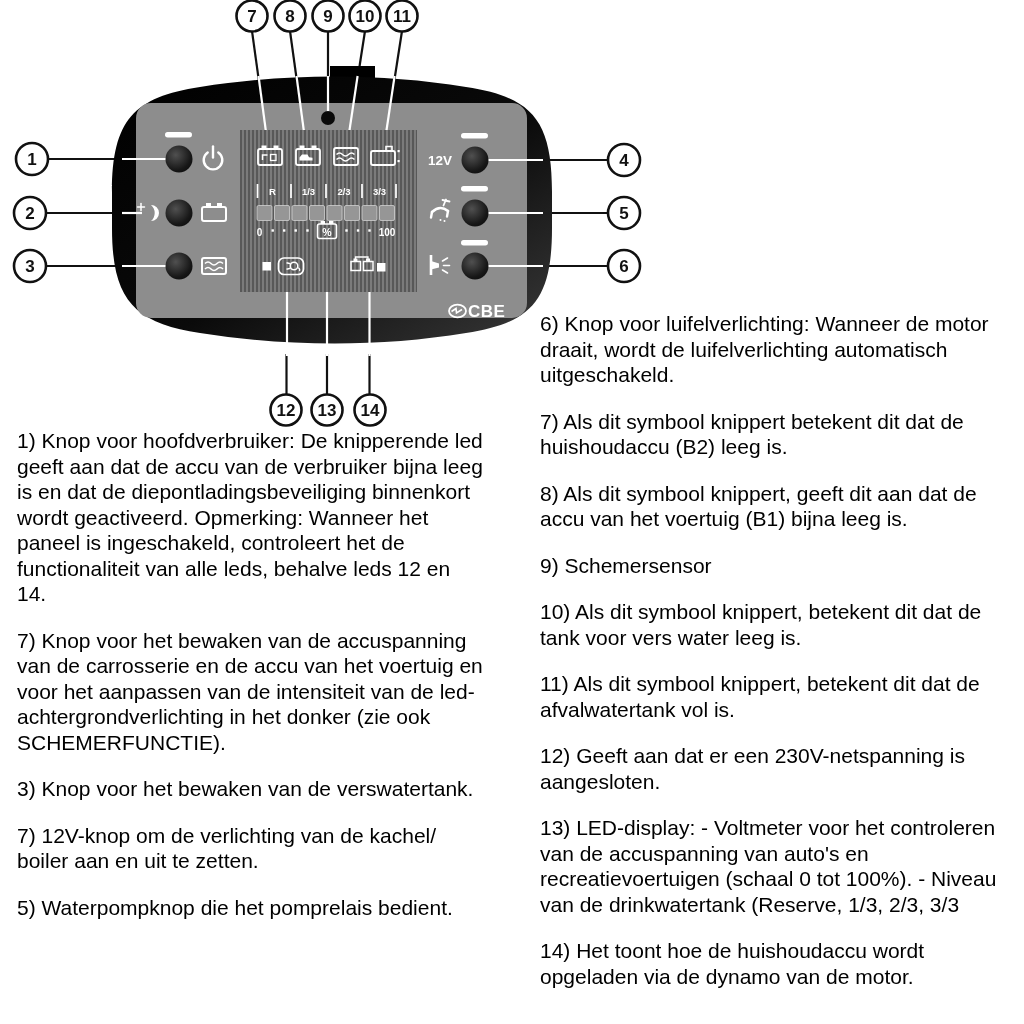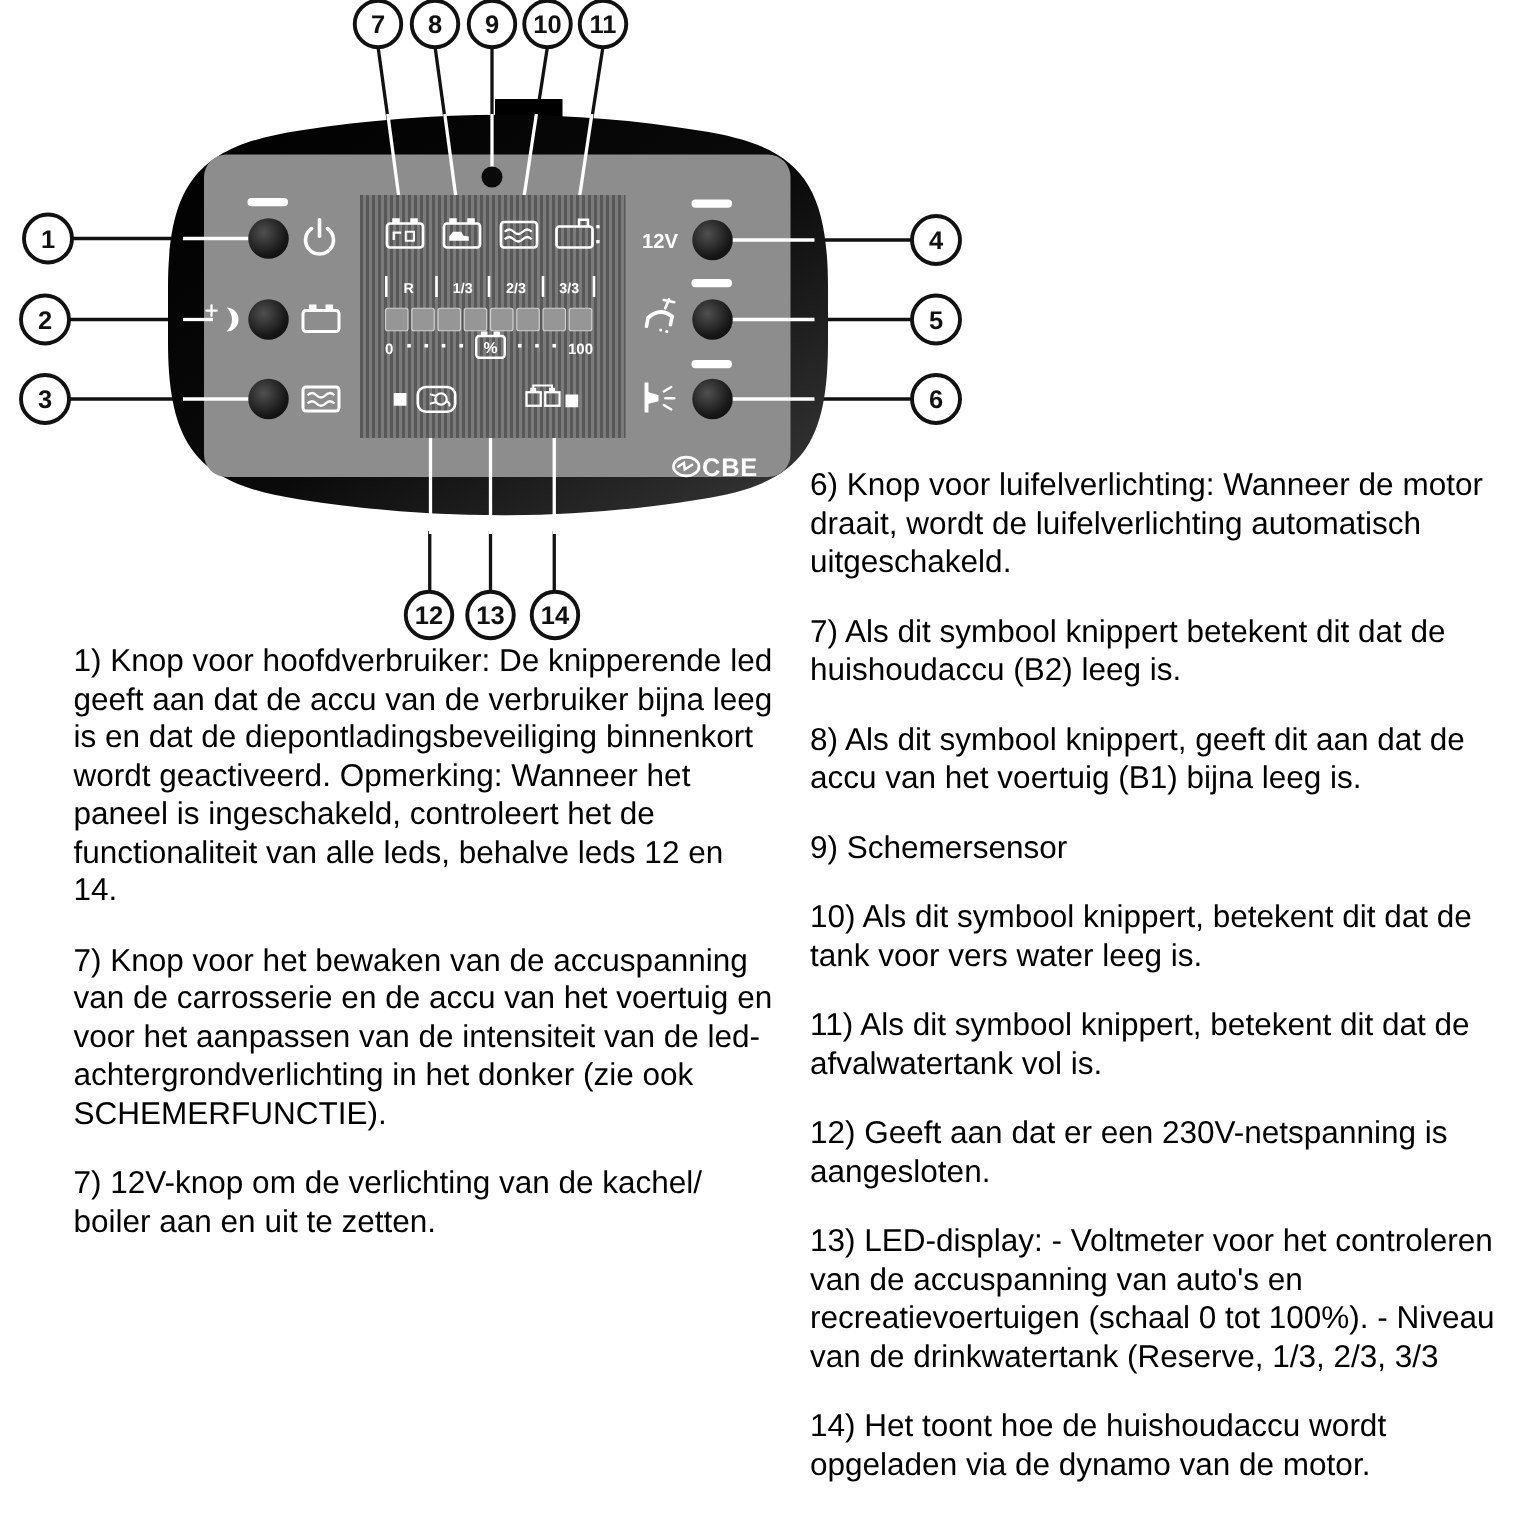--- a/index.html
+++ b/index.html
@@ -3,21 +3,21 @@
 <meta charset="utf-8">
 <style>
   html,body{margin:0;padding:0;}
   body{
     width:1024px;height:1024px;position:relative;background:#ffffff;
     font-family:"Liberation Sans","DejaVu Sans",sans-serif;overflow:hidden;
   }
   #diagram{position:absolute;left:0;top:0;pointer-events:none;}
   .legend{position:absolute;color:#000;font-size:21px;line-height:25.5px;}
   .legend p{margin:0 0 21px 0;}
-  #legend-left{left:17px;top:428px;width:466px;margin-left:32px;}
+  #legend-left{left:17px;top:428px;width:466px;}
   #legend-right{left:540px;top:311px;width:486px;}
   svg text{font-family:"Liberation Sans","DejaVu Sans",sans-serif;}
   .callout-num{font-weight:bold;font-size:17px;fill:#111;}
   .panel-label{font-weight:bold;fill:#fff;}
 </style>
 </head>
 <body>
 
 <svg id="diagram" width="660" height="430" viewBox="0 0 660 430">
   <defs>
@@ -258,21 +258,23 @@
     <text class="callout-num" x="402" y="22">11</text>
     <text class="callout-num" x="286" y="416">12</text>
     <text class="callout-num" x="327" y="416">13</text>
     <text class="callout-num" x="370" y="416">14</text>
   </g>
 </svg>
 
 <div id="legend-left" class="legend">
   <p>1) Knop voor hoofdverbruiker: De knipperende led geeft aan dat de accu van de verbruiker bijna leeg is en dat de diepontladingsbeveiliging binnenkort wordt geactiveerd. Opmerking: Wanneer het paneel is ingeschakeld, controleert het de functionaliteit van alle leds, behalve leds 12 en 14.</p>
   <p>7) Knop voor het bewaken van de accuspanning van de carrosserie en de accu van het voertuig en voor het aanpassen van de intensiteit van de led-achtergrondverlichting in het donker (zie ook SCHEMERFUNCTIE).</p>
+  <p>3) Knop voor het bewaken van de verswatertank.</p>
   <p>7) 12V-knop om de verlichting van de kachel/ boiler aan en uit te zetten.</p>
+  <p>5) Waterpompknop die het pomprelais bedient.</p>
 </div>
 
 <div id="legend-right" class="legend">
   <p>6) Knop voor luifelverlichting: Wanneer de motor draait, wordt de luifelverlichting automatisch uitgeschakeld.</p>
   <p>7) Als dit symbool knippert betekent dit dat de huishoudaccu (B2) leeg is.</p>
   <p>8) Als dit symbool knippert, geeft dit aan dat de accu van het voertuig (B1) bijna leeg is.</p>
   <p>9) Schemersensor</p>
   <p>10) Als dit symbool knippert, betekent dit dat de tank voor vers water leeg is.</p>
   <p>11) Als dit symbool knippert, betekent dit dat de afvalwatertank vol is.</p>
   <p>12) Geeft aan dat er een 230V-netspanning is aangesloten.</p>

